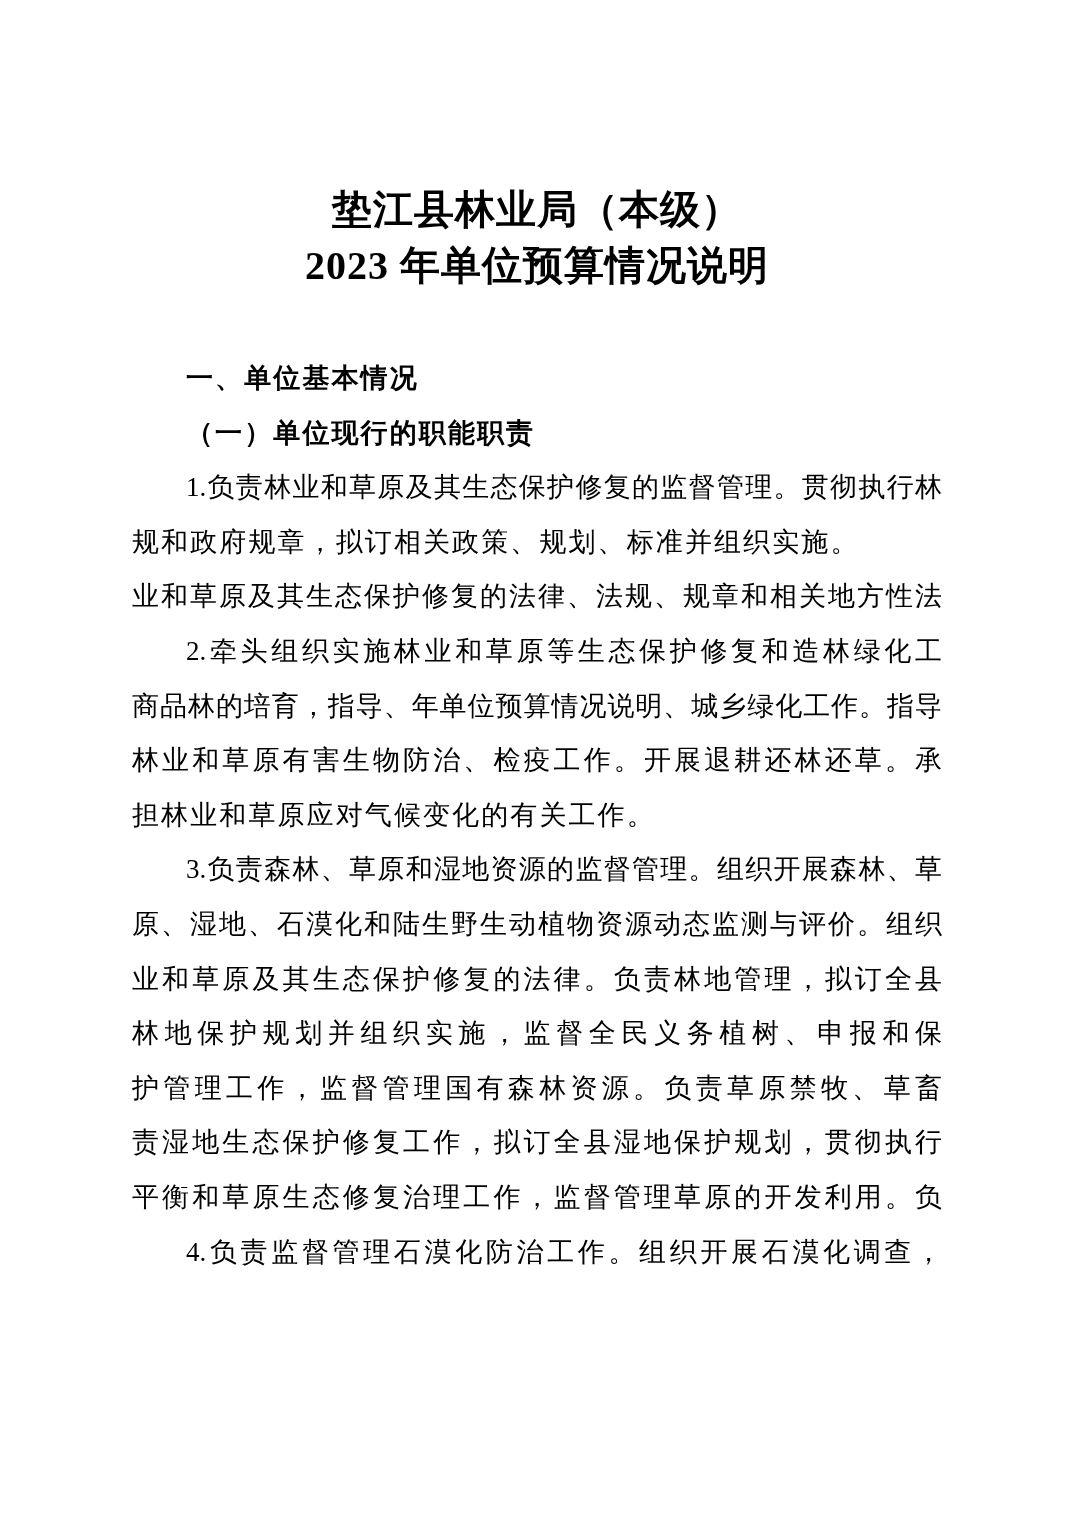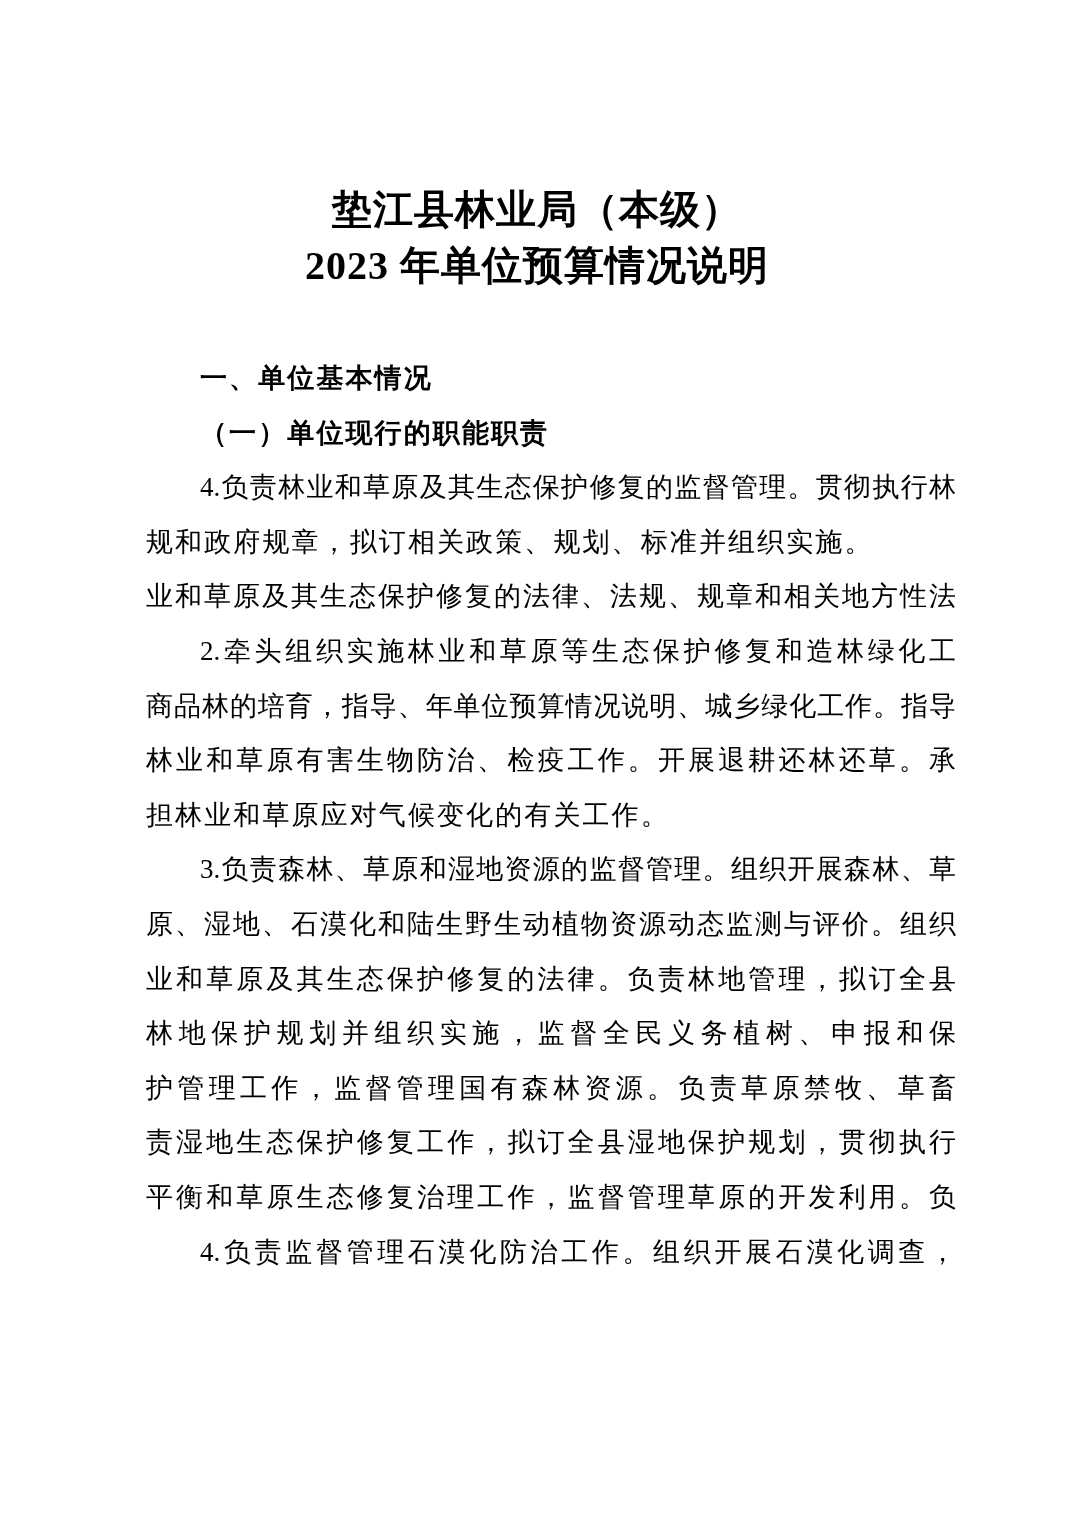--- a/index.html
+++ b/index.html
@@ -22,21 +22,21 @@
     top: 182px;
     width: 810px;
     text-align: center;
     font-weight: 700;
     font-size: 40px;
     line-height: 56px;
     letter-spacing: 1px;
   }
   .content {
     position: absolute;
-    left: 146px;
+    left: 132px;
     top: 351px;
     width: 810px;
     font-size: 27px;
     line-height: 54.6px;
   }
   .heading1 {
     font-weight: 700;
     font-family: "Liberation Sans", sans-serif;
     letter-spacing: 2.1px;
     text-indent: 54px;
@@ -64,21 +64,21 @@
 
 <div class="page">
   <div class="title">
     <div class="title-line">垫江县林业局（本级）</div>
     <div class="title-line">2023 年单位预算情况说明</div>
   </div>
   <div class="content" id="doc-body">
       <div class="heading1">一、单位基本情况</div>
       <div class="heading2">（一）单位现行的职能职责</div>
       <div class="paragraph">
-        <div class="para-line first">4.负责林业和草原及其生态保护修复的监督管理。贯彻执行林</div>
+        <div class="para-line first">1.负责林业和草原及其生态保护修复的监督管理。贯彻执行林</div>
         <div class="para-line end">规和政府规章，拟订相关政策、规划、标准并组织实施。</div>
         <div class="para-line">业和草原及其生态保护修复的法律、法规、规章和相关地方性法</div>
       </div>
       <div class="paragraph">
         <div class="para-line first">2.牵头组织实施林业和草原等生态保护修复和造林绿化工</div>
         <div class="para-line">商品林的培育，指导、年单位预算情况说明、城乡绿化工作。指导</div>
         <div class="para-line">林业和草原有害生物防治、检疫工作。开展退耕还林还草。承</div>
         <div class="para-line end">担林业和草原应对气候变化的有关工作。</div>
       </div>
       <div class="paragraph">

